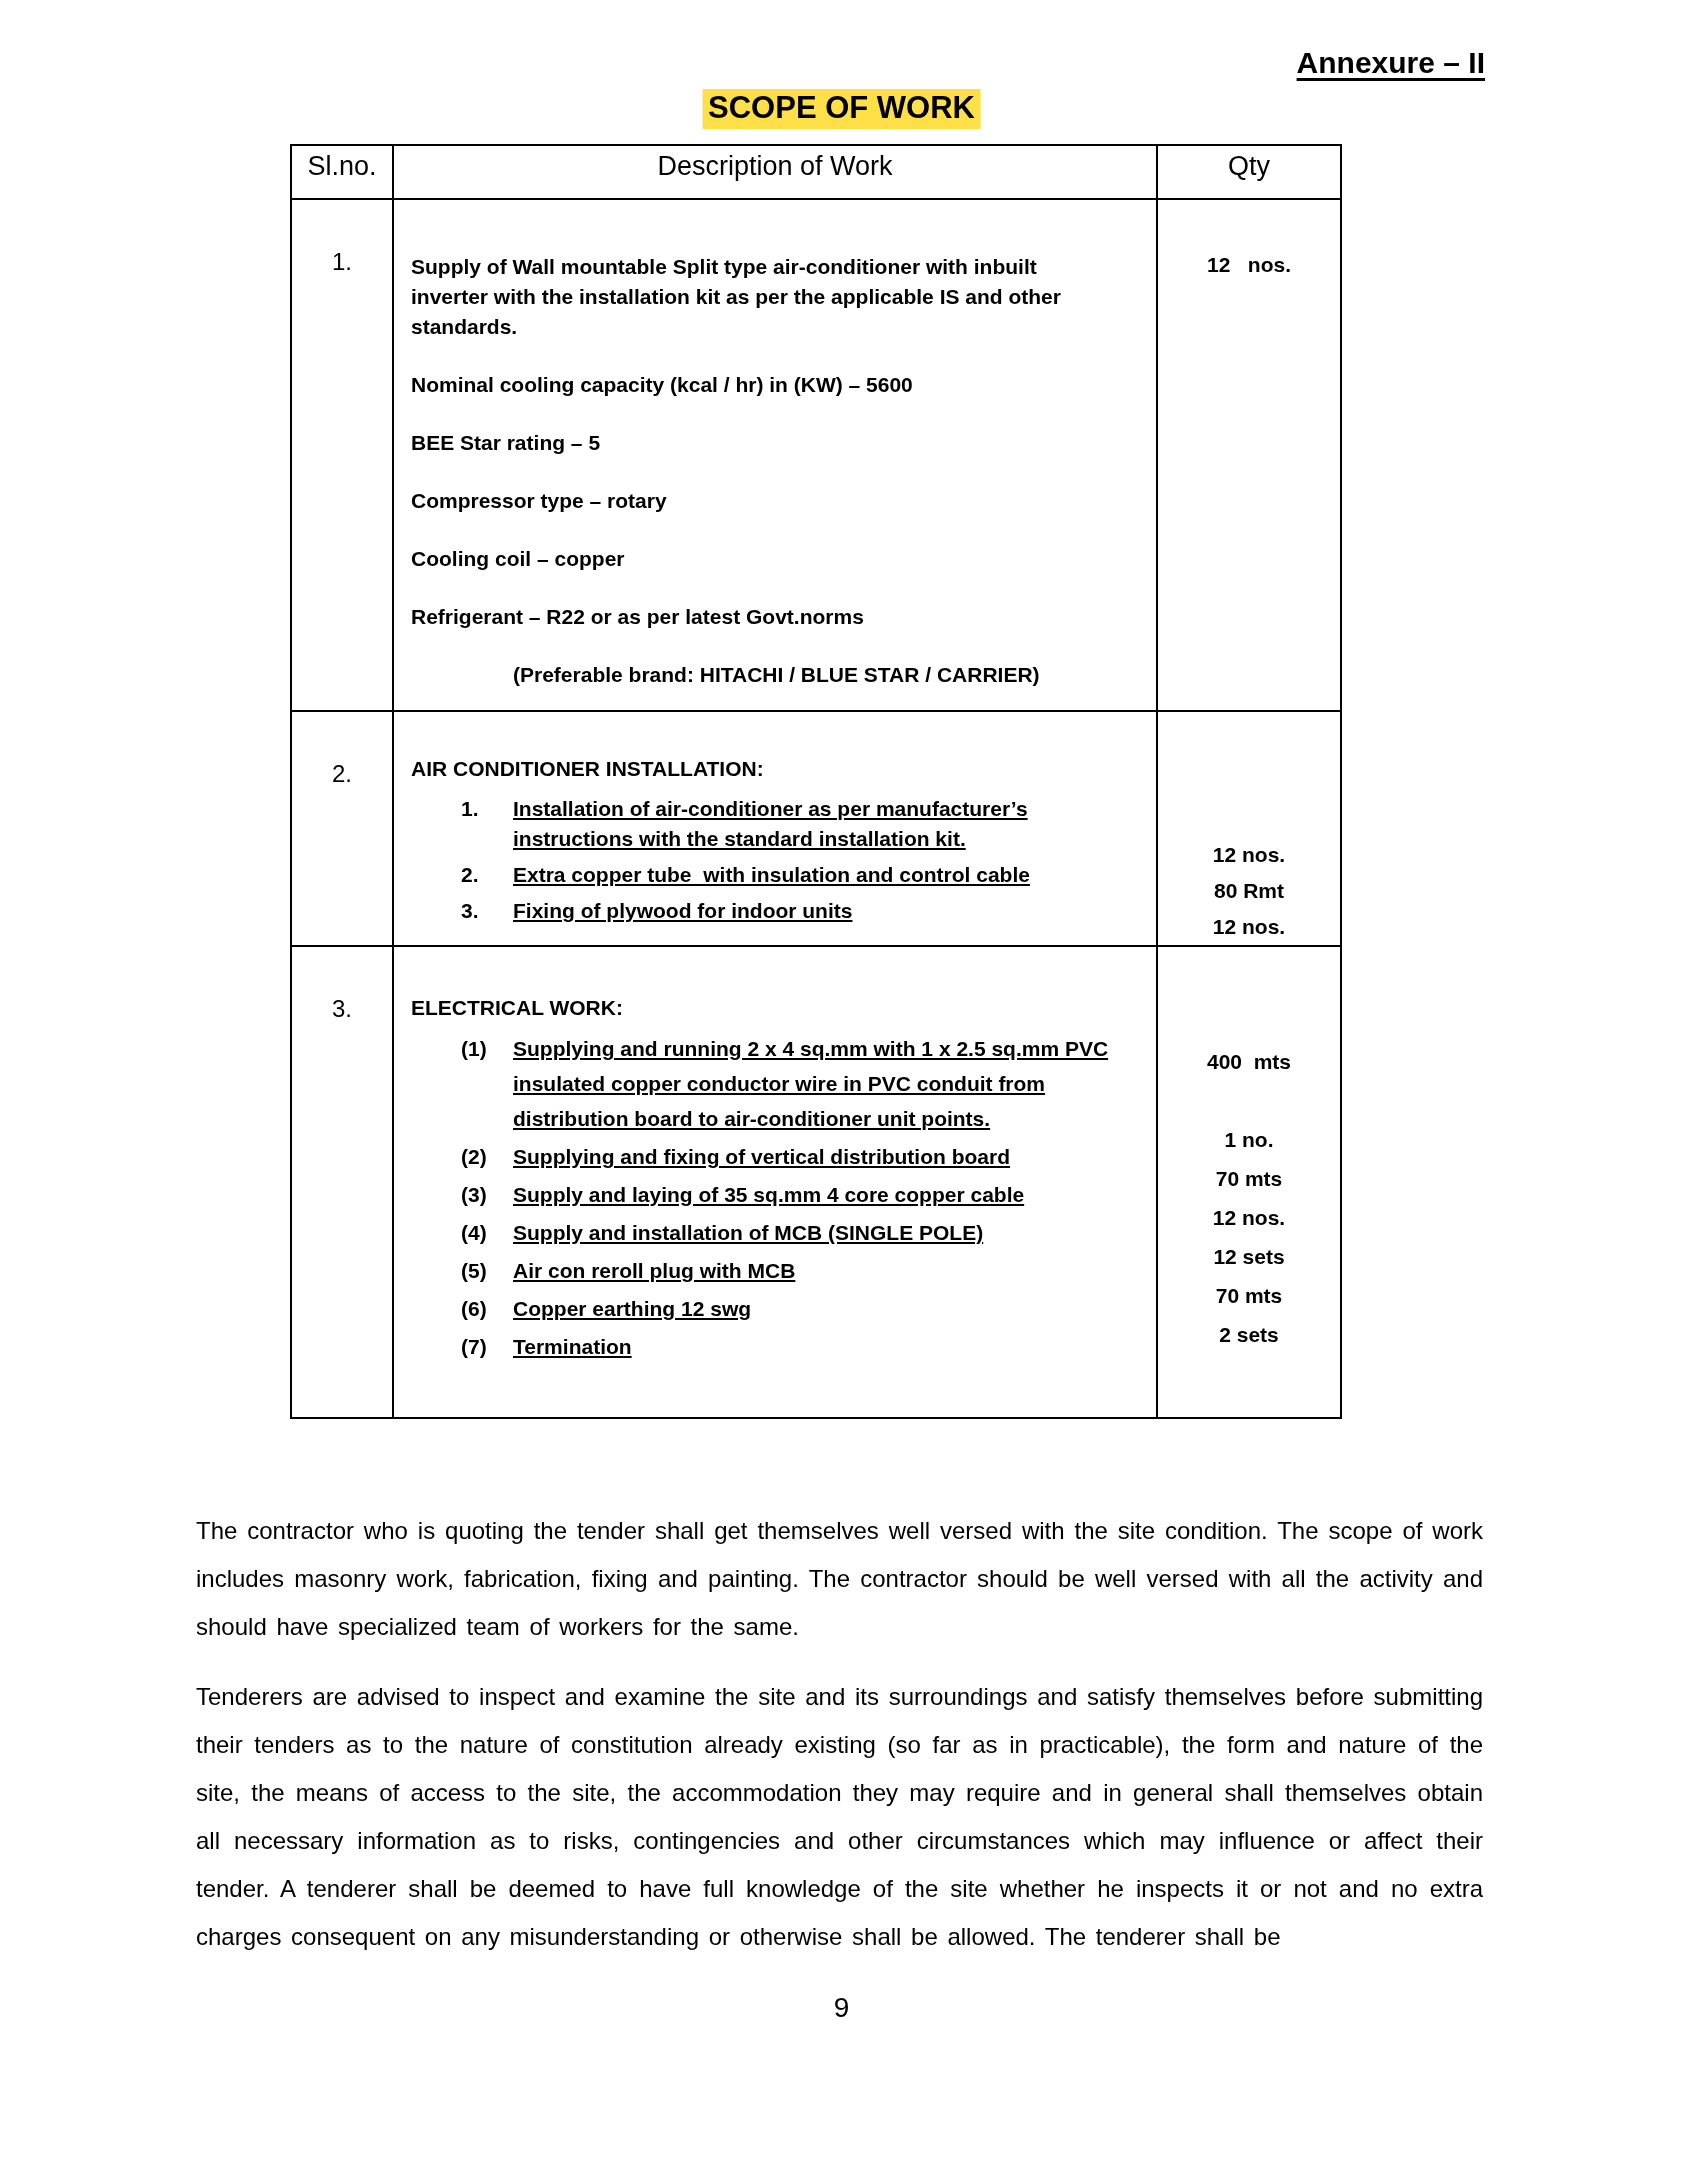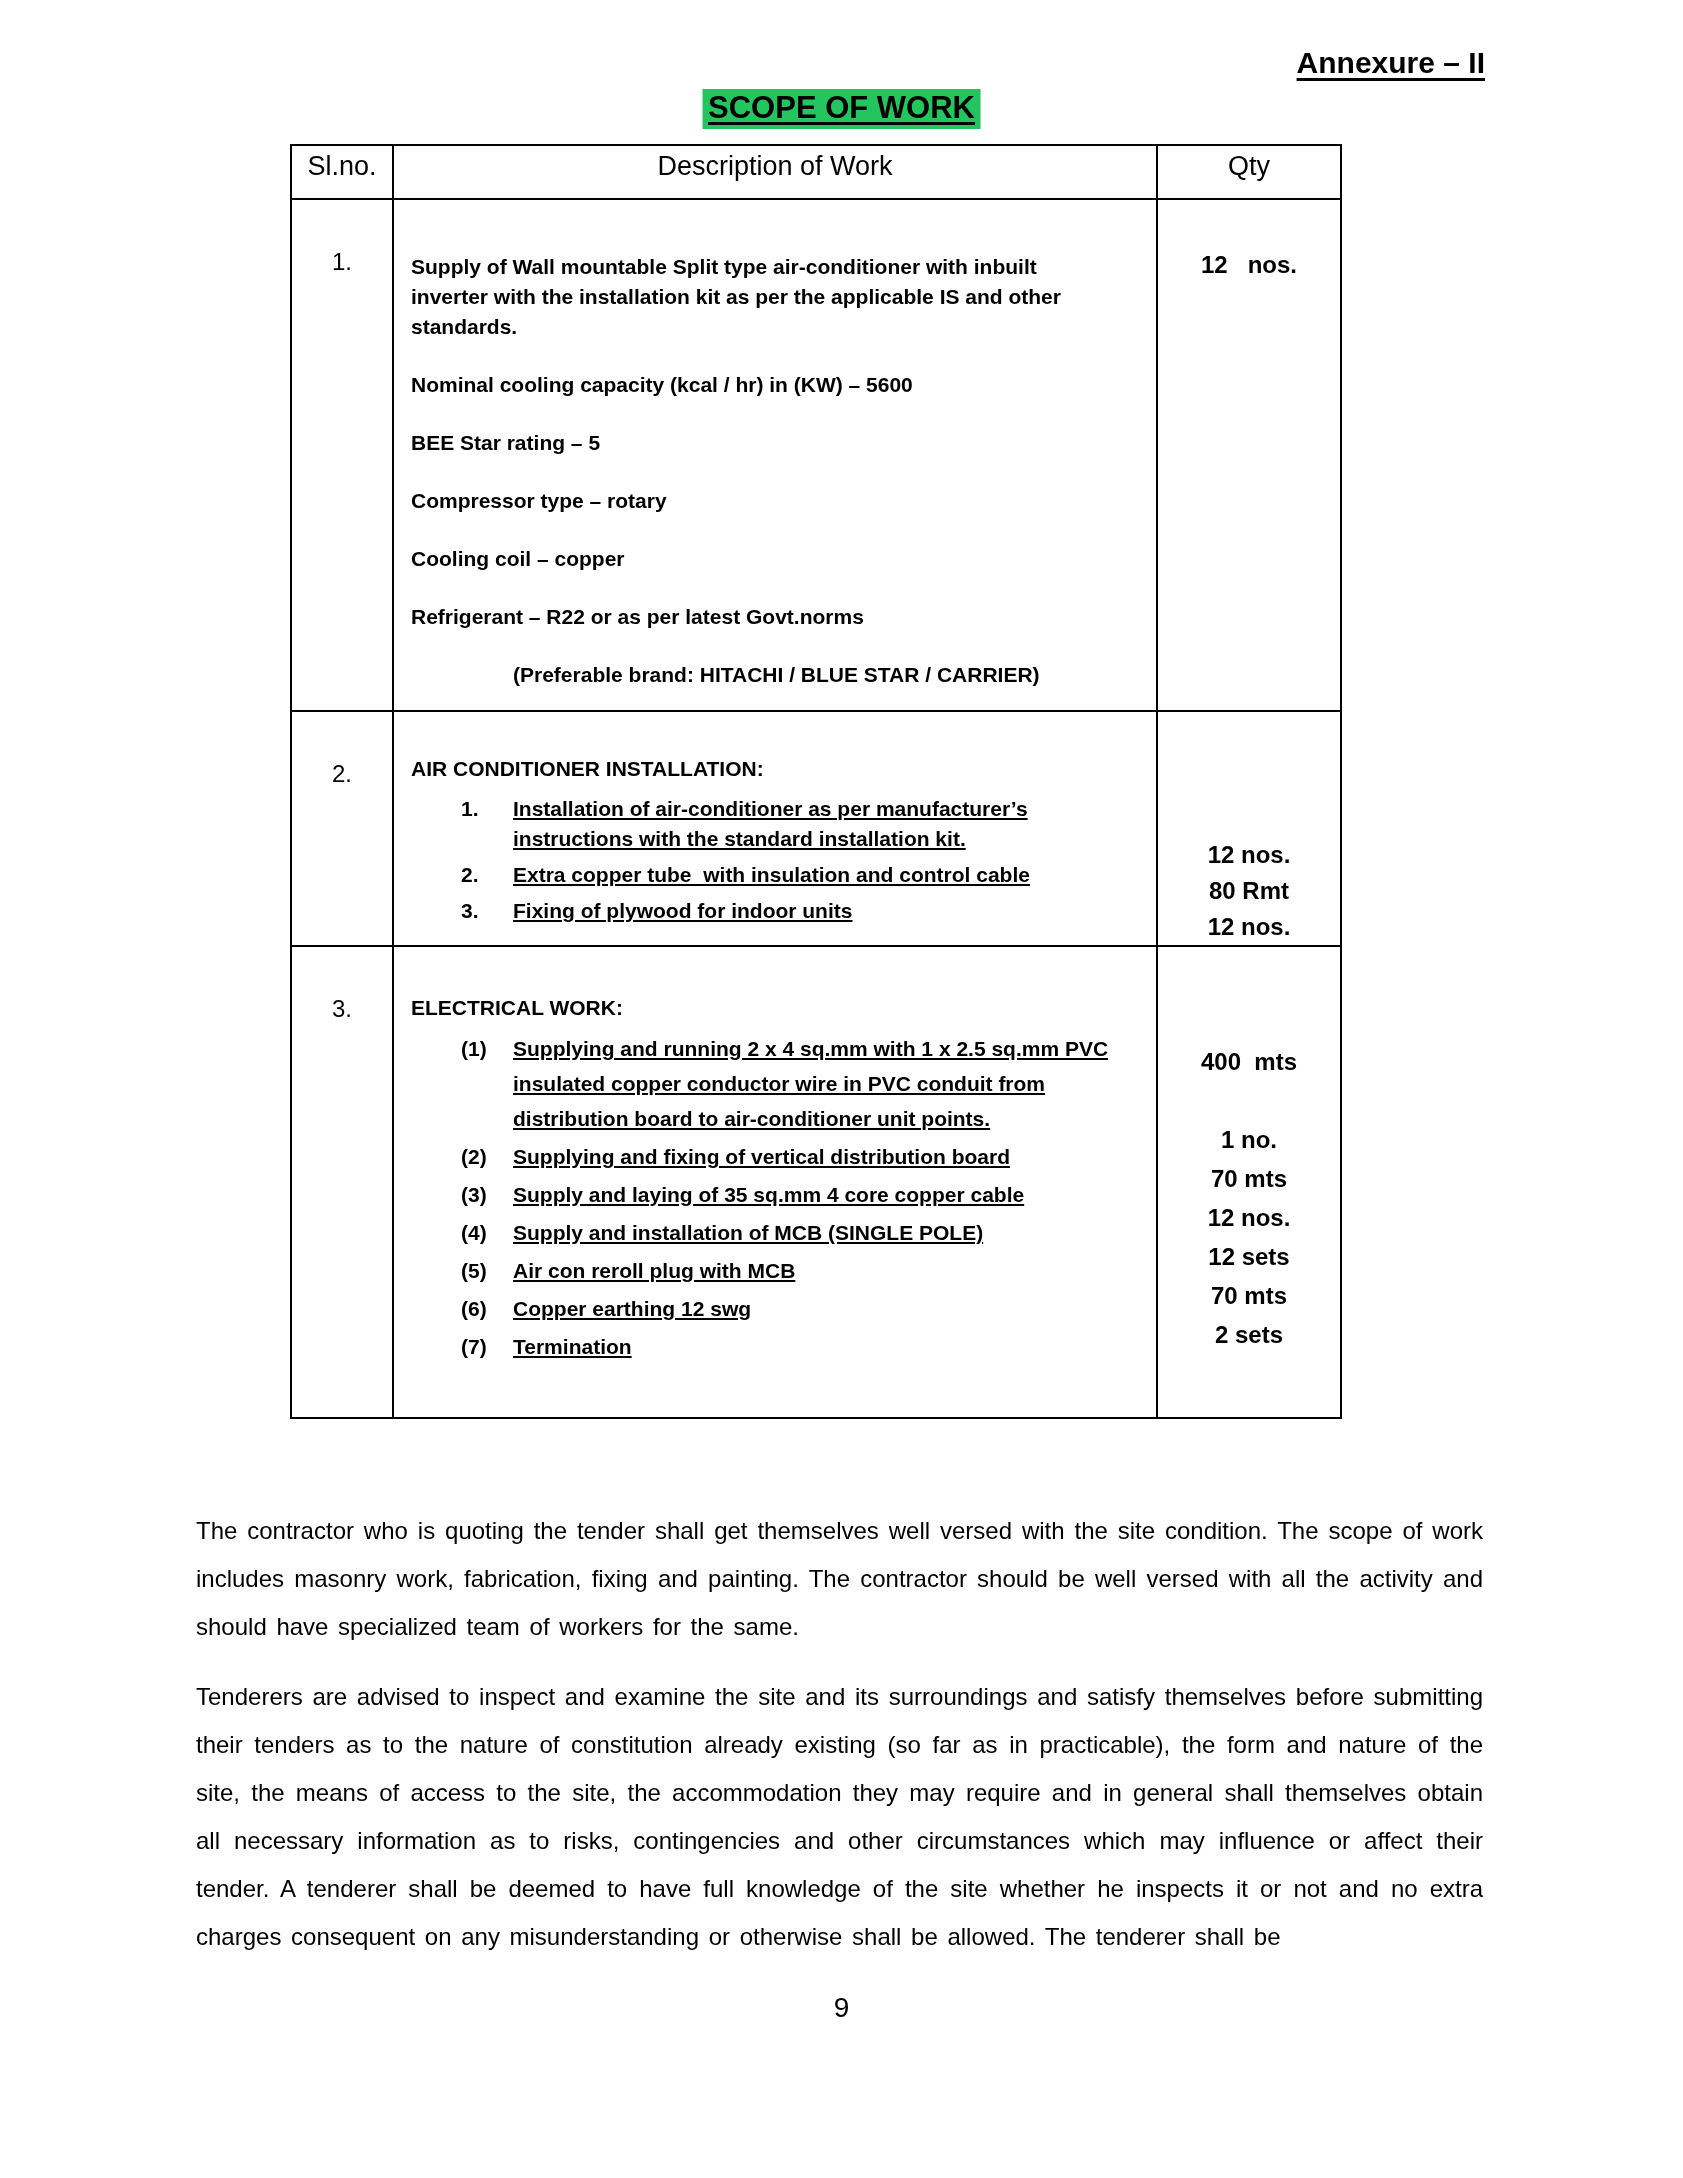--- a/index.html
+++ b/index.html
@@ -23,23 +23,22 @@
     text-decoration-thickness: 3px;
     text-underline-offset: 5px;
   }
   .doc-title {
     position: absolute;
     top: 89px;
     left: 50%;
     transform: translateX(-50%);
     font-size: 31px;
     font-weight: 700;
-    background: #22c55e;
+    background: #fde047;
     padding: 1px 6px 3px 6px;
-    text-decoration: underline;
     text-decoration-thickness: 3px;
     text-underline-offset: 4px;
     white-space: nowrap;
   }
   table.scope-table {
     position: absolute;
     top: 144px;
     left: 246px;
     width: 1050px;
     border-collapse: collapse;
@@ -94,21 +93,21 @@
   .item-list { padding-left: 50px; }
   tr.r1 .item-list { margin-top: 10px; }
   tr.r2 .item-list { margin-top: 8px; }
   .work-item { display: flex; }
   tr.r1 .work-item { line-height: 30px; margin-bottom: 6px; }
   tr.r2 .work-item { line-height: 35px; margin-bottom: 3px; }
   .item-marker { flex: 0 0 52px; }
   .item-text { flex: 1; white-space: pre; text-decoration: underline; }
   .qty-cell {
     font-weight: 700;
-    font-size: 24px;
+    font-size: 21px;
     text-align: center;
   }
   tr.r0 .qty-cell { padding-top: 50px !important; }
   tr.r1 .qty-cell { padding-top: 125px !important; }
   tr.r2 .qty-cell { padding-top: 95px !important; }
   .qty-line { white-space: pre; }
   tr.r0 .qty-line { line-height: 30px; }
   tr.r1 .qty-line { line-height: 36px; }
   tr.r2 .qty-line { line-height: 39px; }
   .qty-line.empty { min-height: 39px; }

